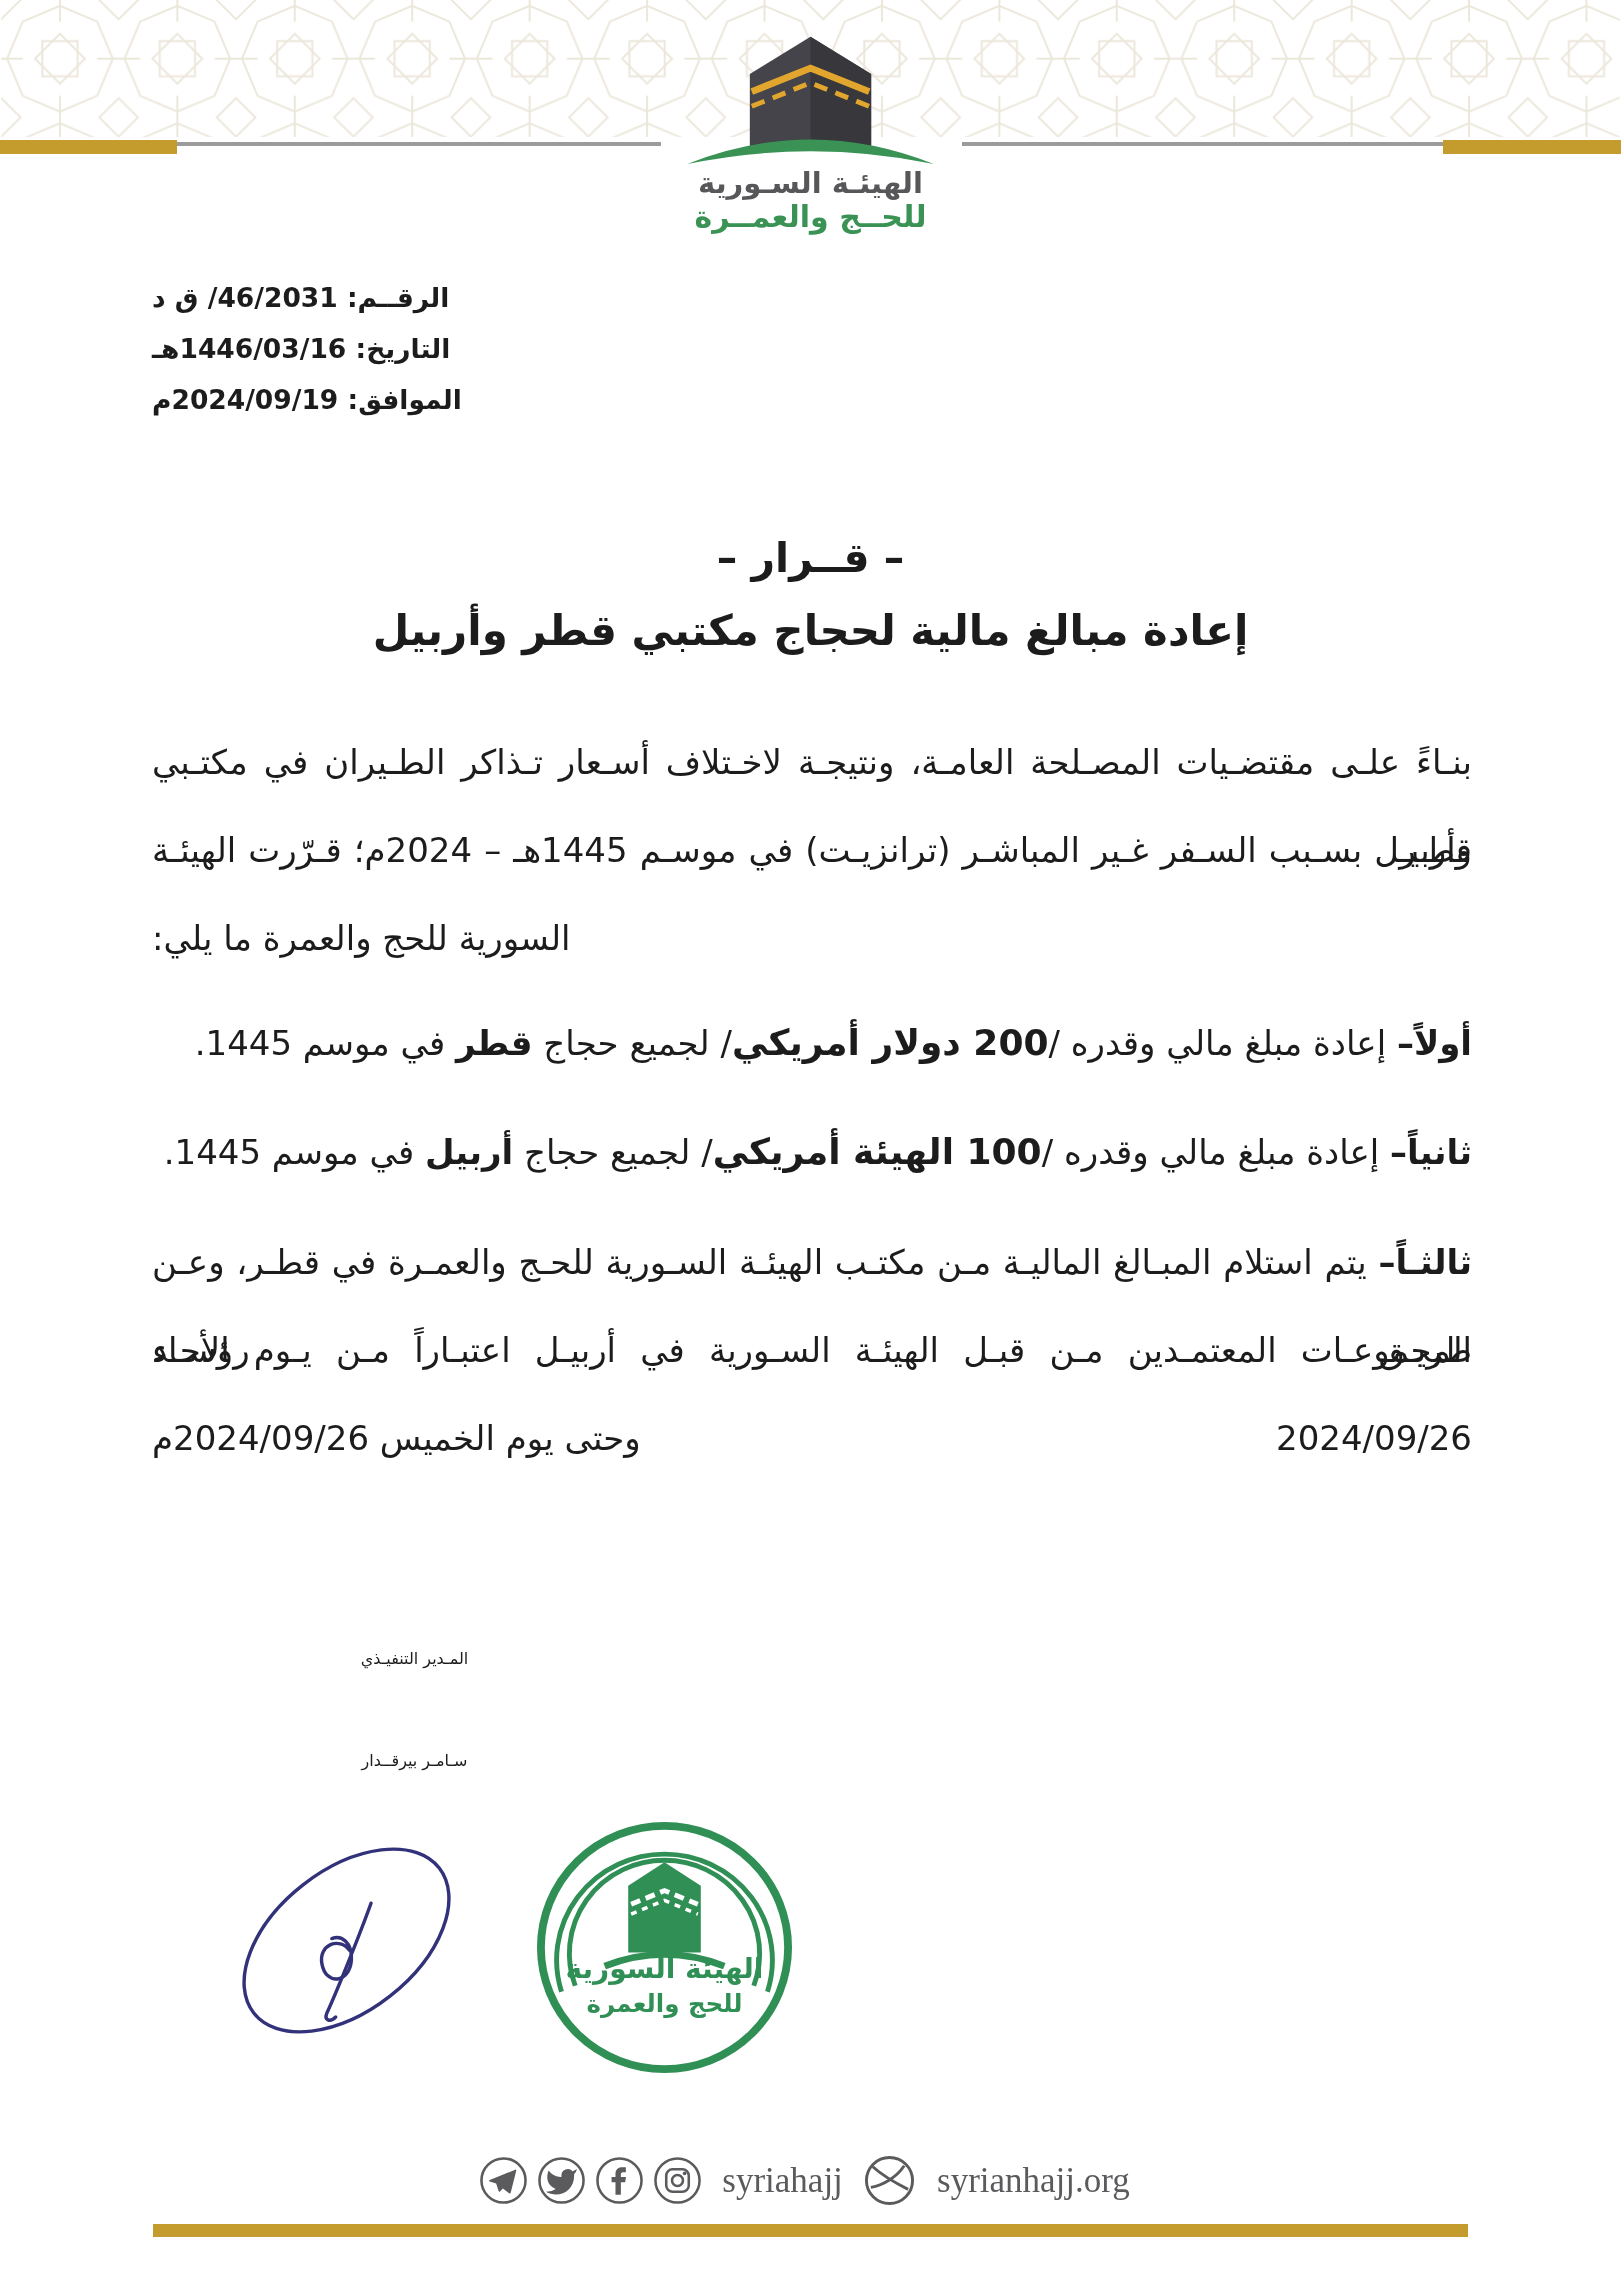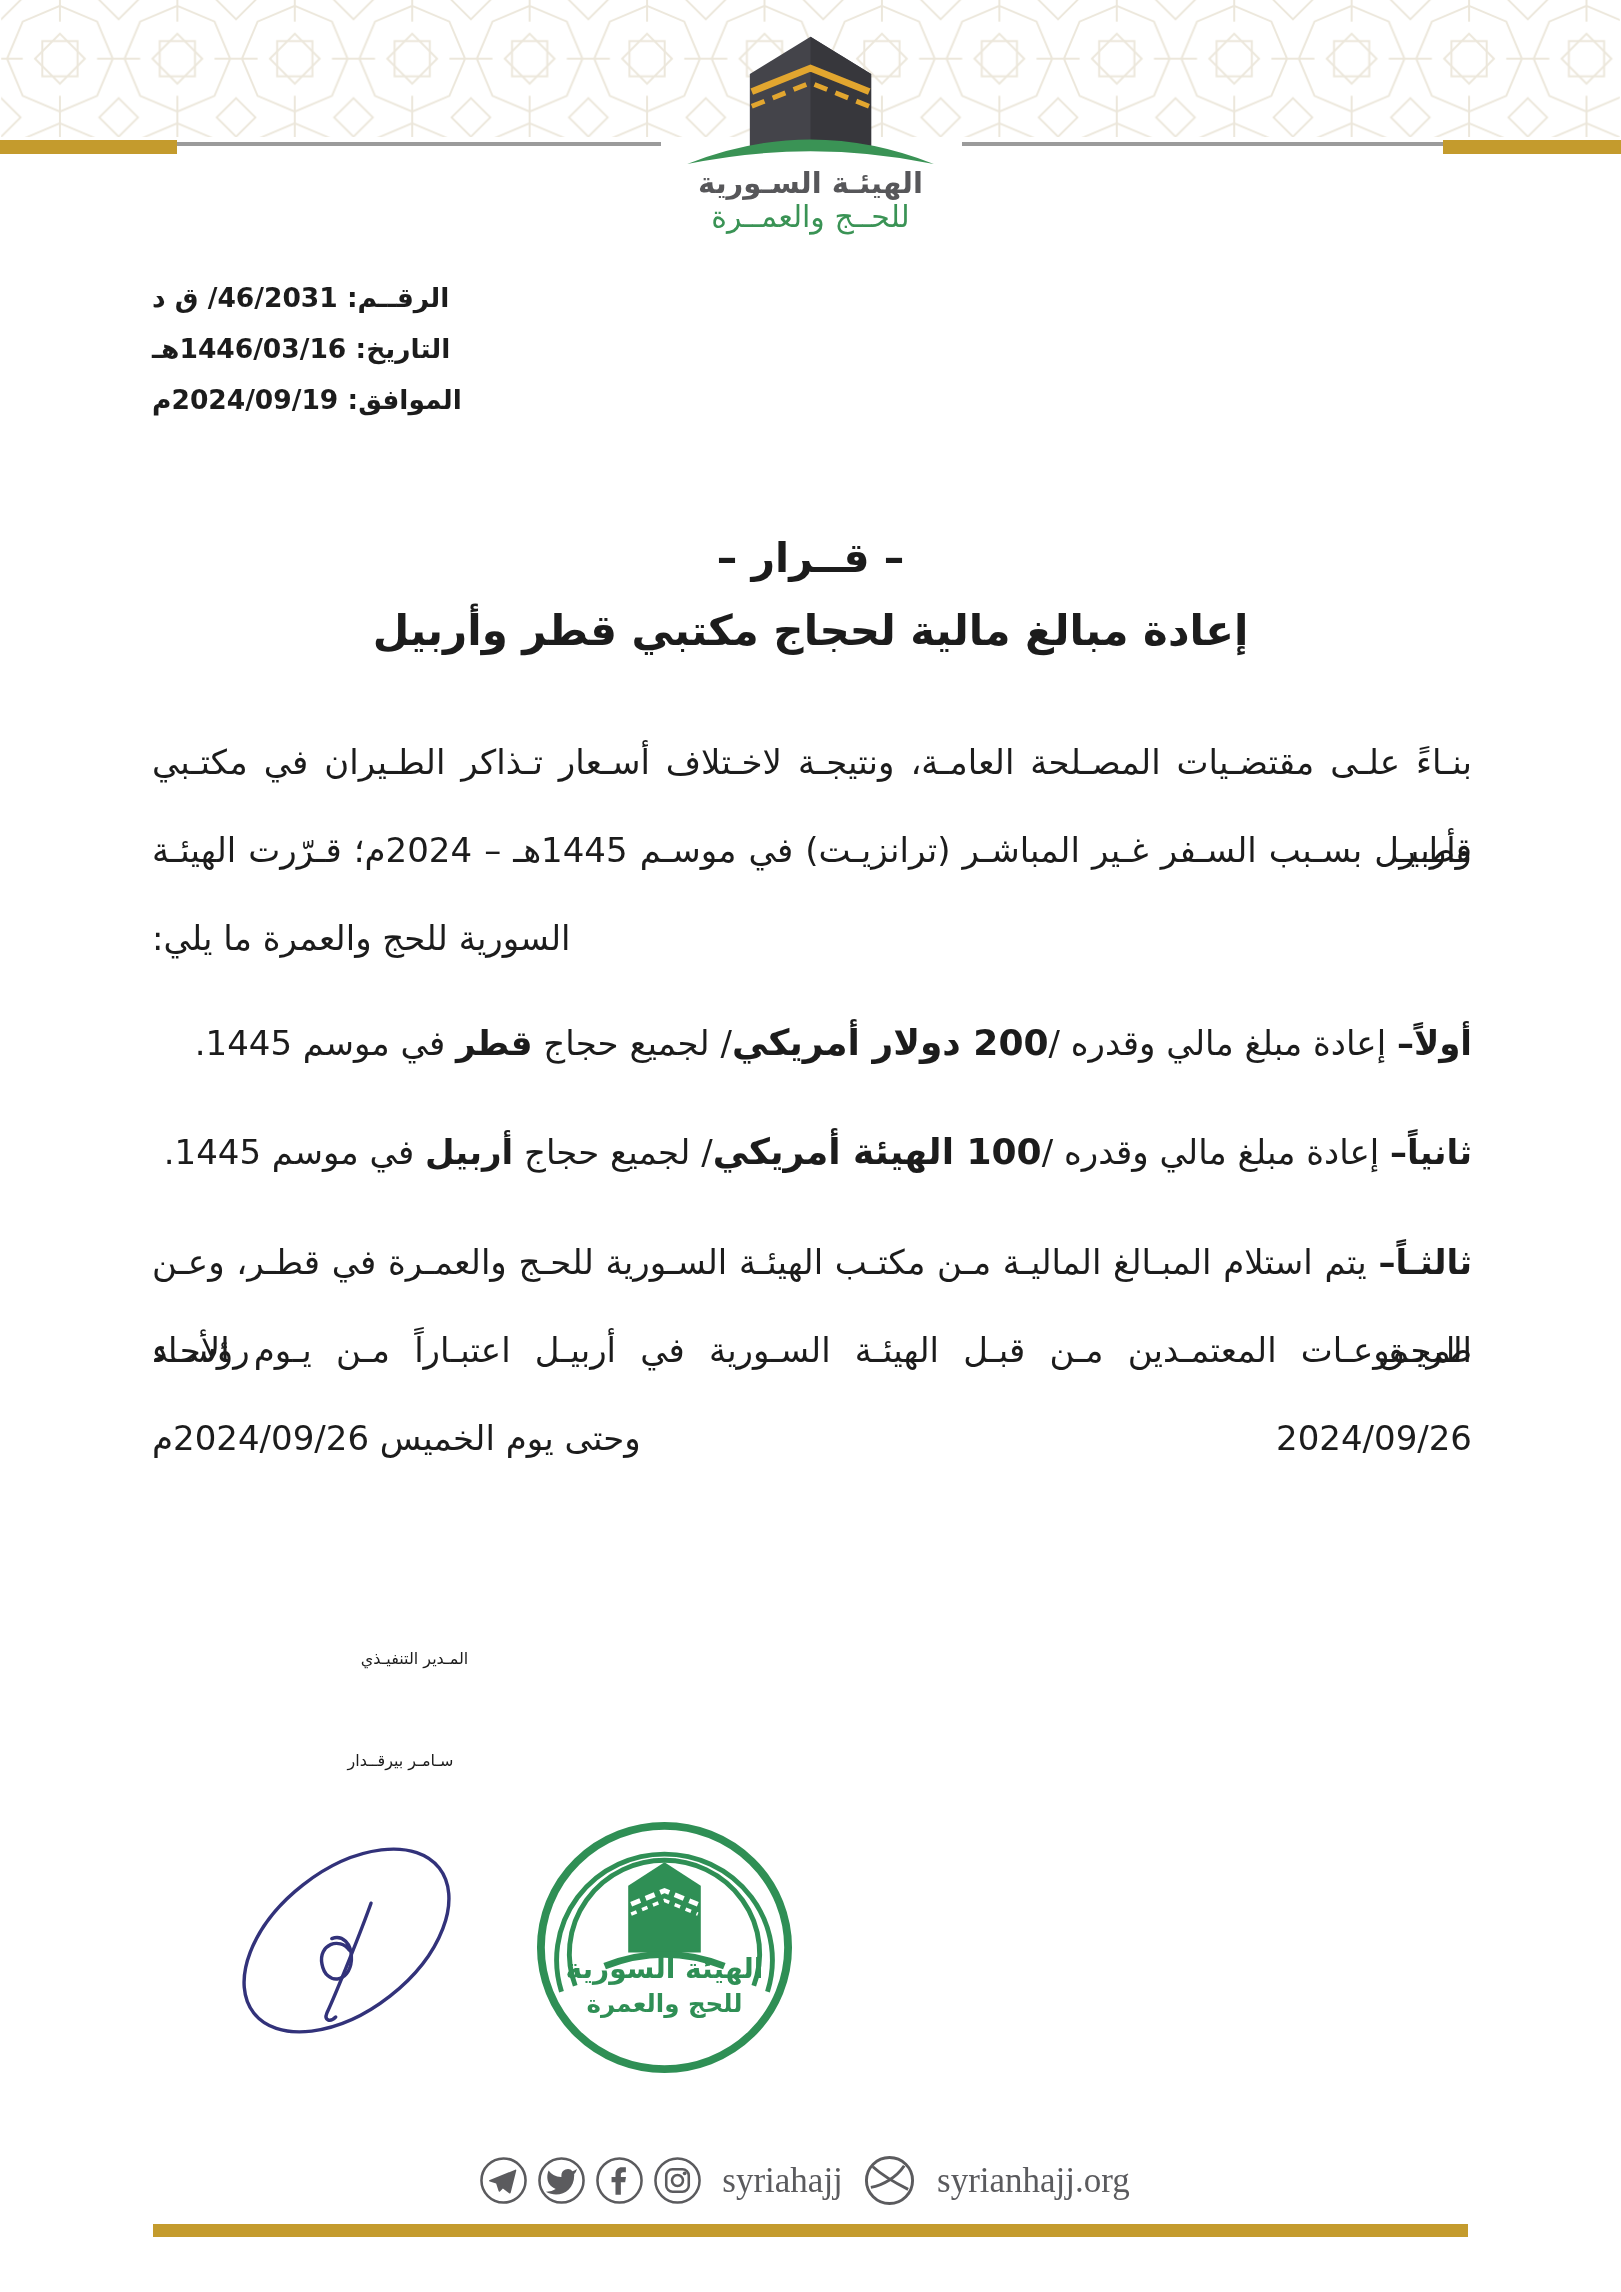--- a/index.html
+++ b/index.html
@@ -11,36 +11,36 @@
   
   .pattern-band{left:0;top:0;width:1621px;height:137px;}
   .gold-rect{background:#c49b2d;height:13.7px;top:140px;}
   .gold-left{left:0;width:177px;}
   .gold-right{left:1443px;width:178px;}
   .gray-line{background:#9b9b9b;height:3.9px;top:142px;}
   .gl-a{left:177px;width:484px;}
   .gl-b{left:962px;width:481px;}
   .logo-wrap{left:683px;top:29px;width:255px;height:201px;}
   .logo-name{left:0;top:137px;width:255px;font-size:29px;font-weight:700;color:#57575a;letter-spacing:1px;}
-  .logo-sub{left:0;top:170px;width:255px;font-size:30px;font-weight:400;color:#3a9355;}
+  .logo-sub{left:0;top:170px;width:255px;font-size:30px;font-weight:700;color:#3a9355;}
   
   .ref{left:152px;top:272px;width:338px;font-size:26.5px;font-weight:700;line-height:51px;text-align:left;}
   
   .doc-title{left:0;top:534px;width:1621px;font-size:41px;font-weight:700;}
   .doc-subtitle{left:0;top:606px;width:1621px;font-size:42px;font-weight:700;}
   
   .bodytext{left:152px;width:1320px;font-size:34px;}
   .bline{height:88px;line-height:88px;white-space:nowrap;}
   .line-just{text-align:justify;text-align-last:justify;white-space:normal;}
   .line-start{text-align:left;}
   .item-line{height:69px;line-height:69px;}
   .b{font-weight:700;}
   .amt{font-weight:700;font-size:36px;}
   .sig-role{left:233px;top:1629px;width:363px;height:59px;line-height:59px;}
-  .sig-name{left:219px;top:1731px;width:363px;height:59px;line-height:59px;}
+  .sig-name{left:233px;top:1731px;width:363px;height:59px;line-height:59px;}
   .sig-svg{left:214px;top:1813px;}
   .stamp-wrap{left:534px;top:1819px;width:261px;height:257px;}
   .stamp-t1{left:0;top:133px;width:261px;font-size:28px;font-weight:700;color:#2f8f55;}
   .stamp-t2{left:0;top:170px;width:261px;font-size:24.5px;font-weight:700;color:#2f8f55;}
   
   .footer-row{left:0;top:2152px;width:1621px;height:57px;display:flex;justify-content:center;
               align-items:center;gap:8.8px;}
   .f-txt{font-family:Liberation Serif, serif;font-size:35px;color:#5b5b5e;margin:0 11.8px;}
   .bottom-bar{left:153px;top:2224px;width:1315px;height:12.7px;background:#c49b2d;}
 </style>

